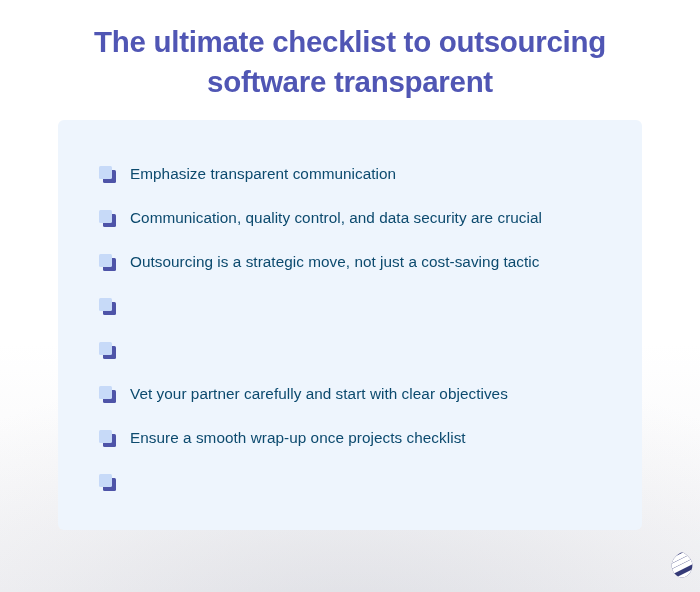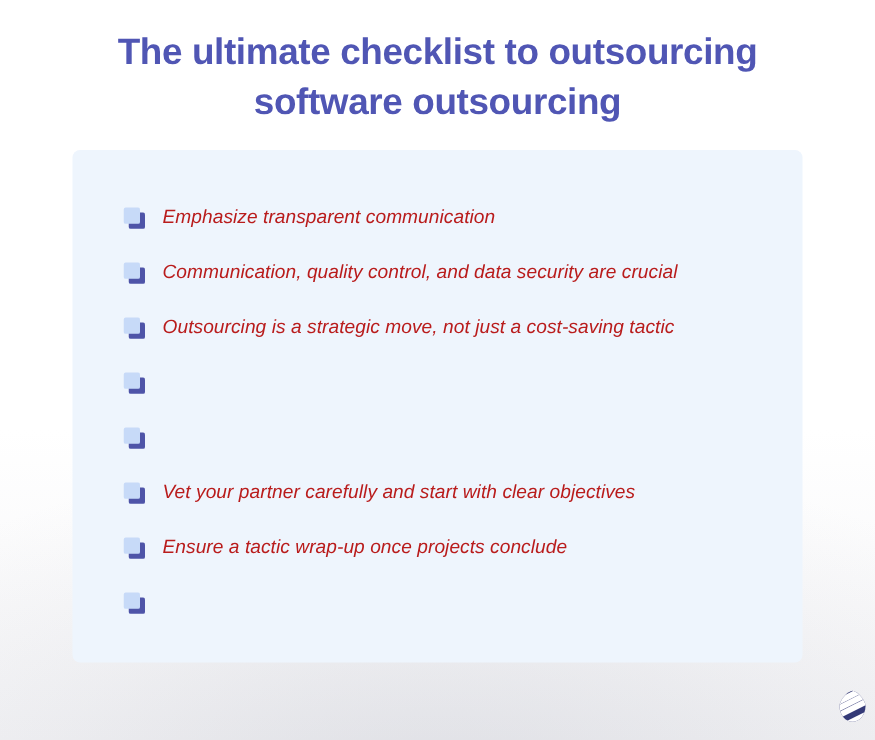--- a/index.html
+++ b/index.html
@@ -94,44 +94,43 @@
     top: 0;
     width: 13px;
     height: 13px;
     background: #c7daf8;
     border-radius: 1.5px;
   }
 
   .item-label {
     font-size: 15.3px;
     line-height: 20px;
-    color: #b91c1c;
+    color: #0c4a6e;
     letter-spacing: 0.05px;
     white-space: nowrap;
-    font-style: italic;
   }
 
   
   .logo {
     position: absolute;
     left: 671px;
     top: 552px;
     width: 22px;
     height: 26px;
   }
   .logo svg { display: block; width: 22px; height: 26px; }
 </style>
 </head>
 <body>
 
 <div class="canvas">
 
   <div class="title-block">
     <span class="title-line">The ultimate checklist to outsourcing</span>
-    <span class="title-line">software outsourcing</span>
+    <span class="title-line">software transparent</span>
   </div>
 
   <div class="card">
     <ul class="list" id="checklist">
         <li class="list-item">
           <span class="check-icon">
             <span class="shadow"></span>
             <span class="face"></span>
           </span>
           <span class="item-label">Emphasize transparent communication</span>
@@ -167,21 +166,21 @@
             <span class="shadow"></span>
             <span class="face"></span>
           </span>
           <span class="item-label">Vet your partner carefully and start with clear objectives</span>
         </li>
         <li class="list-item">
           <span class="check-icon">
             <span class="shadow"></span>
             <span class="face"></span>
           </span>
-          <span class="item-label">Ensure a tactic wrap-up once projects conclude</span>
+          <span class="item-label">Ensure a smooth wrap-up once projects checklist</span>
         </li>
         <li class="list-item">
           <span class="check-icon">
             <span class="shadow"></span>
             <span class="face"></span>
           </span>
         </li>
       </ul>
   </div>
 

